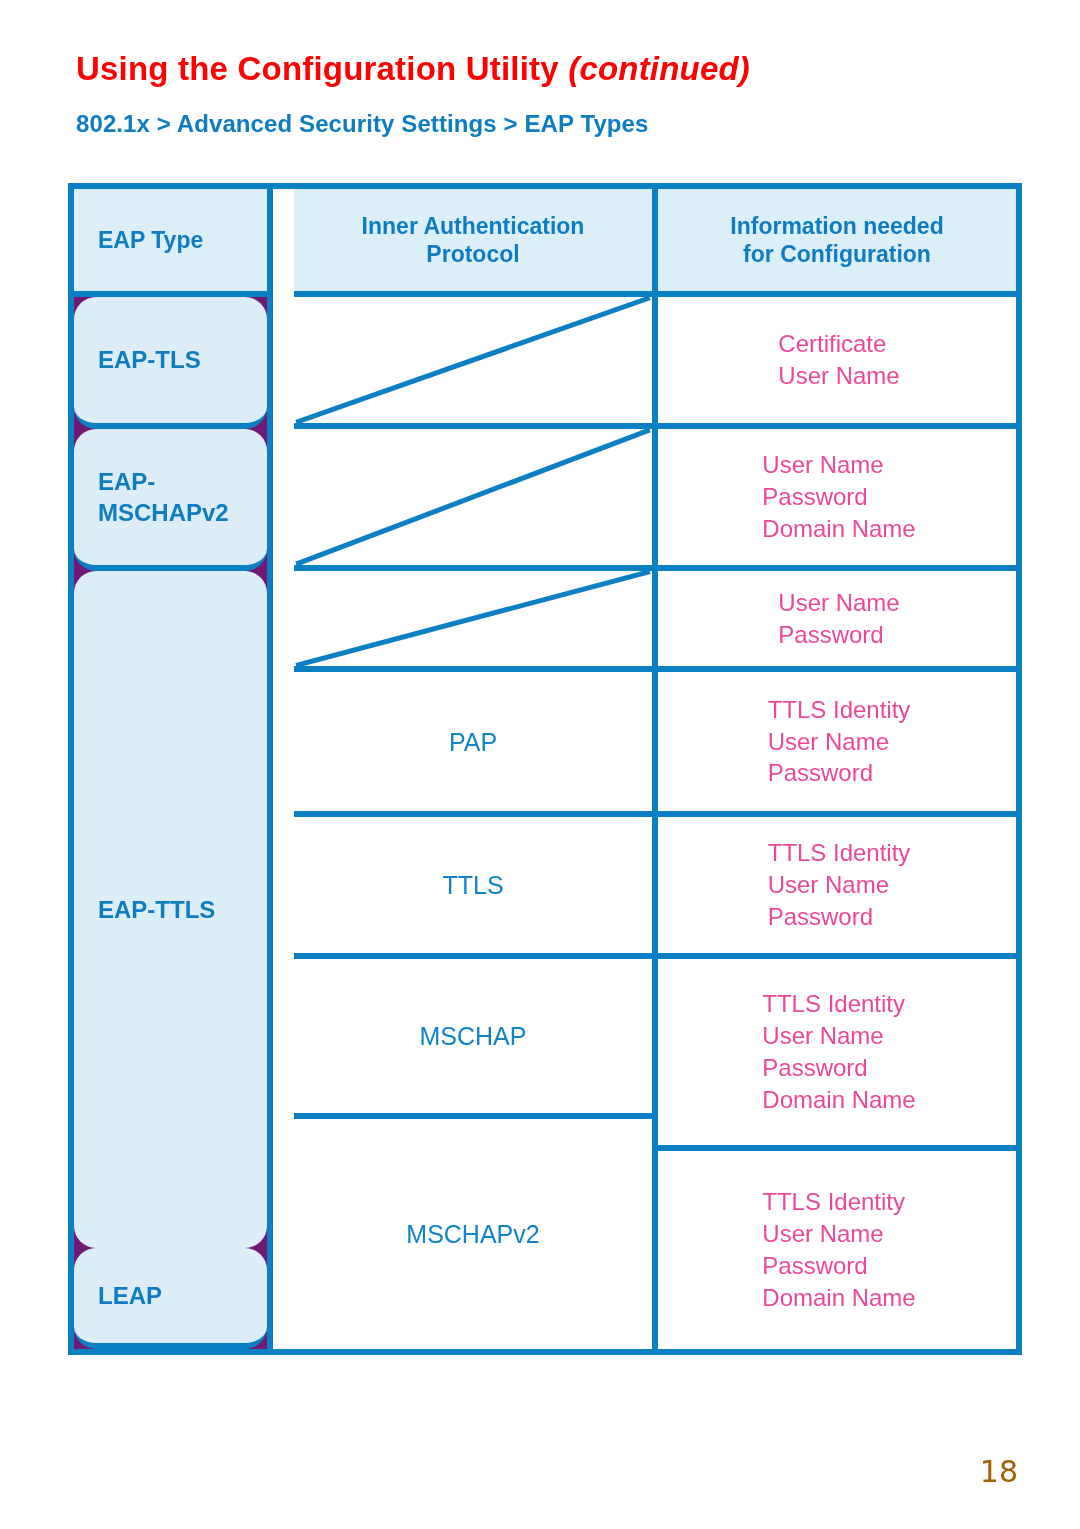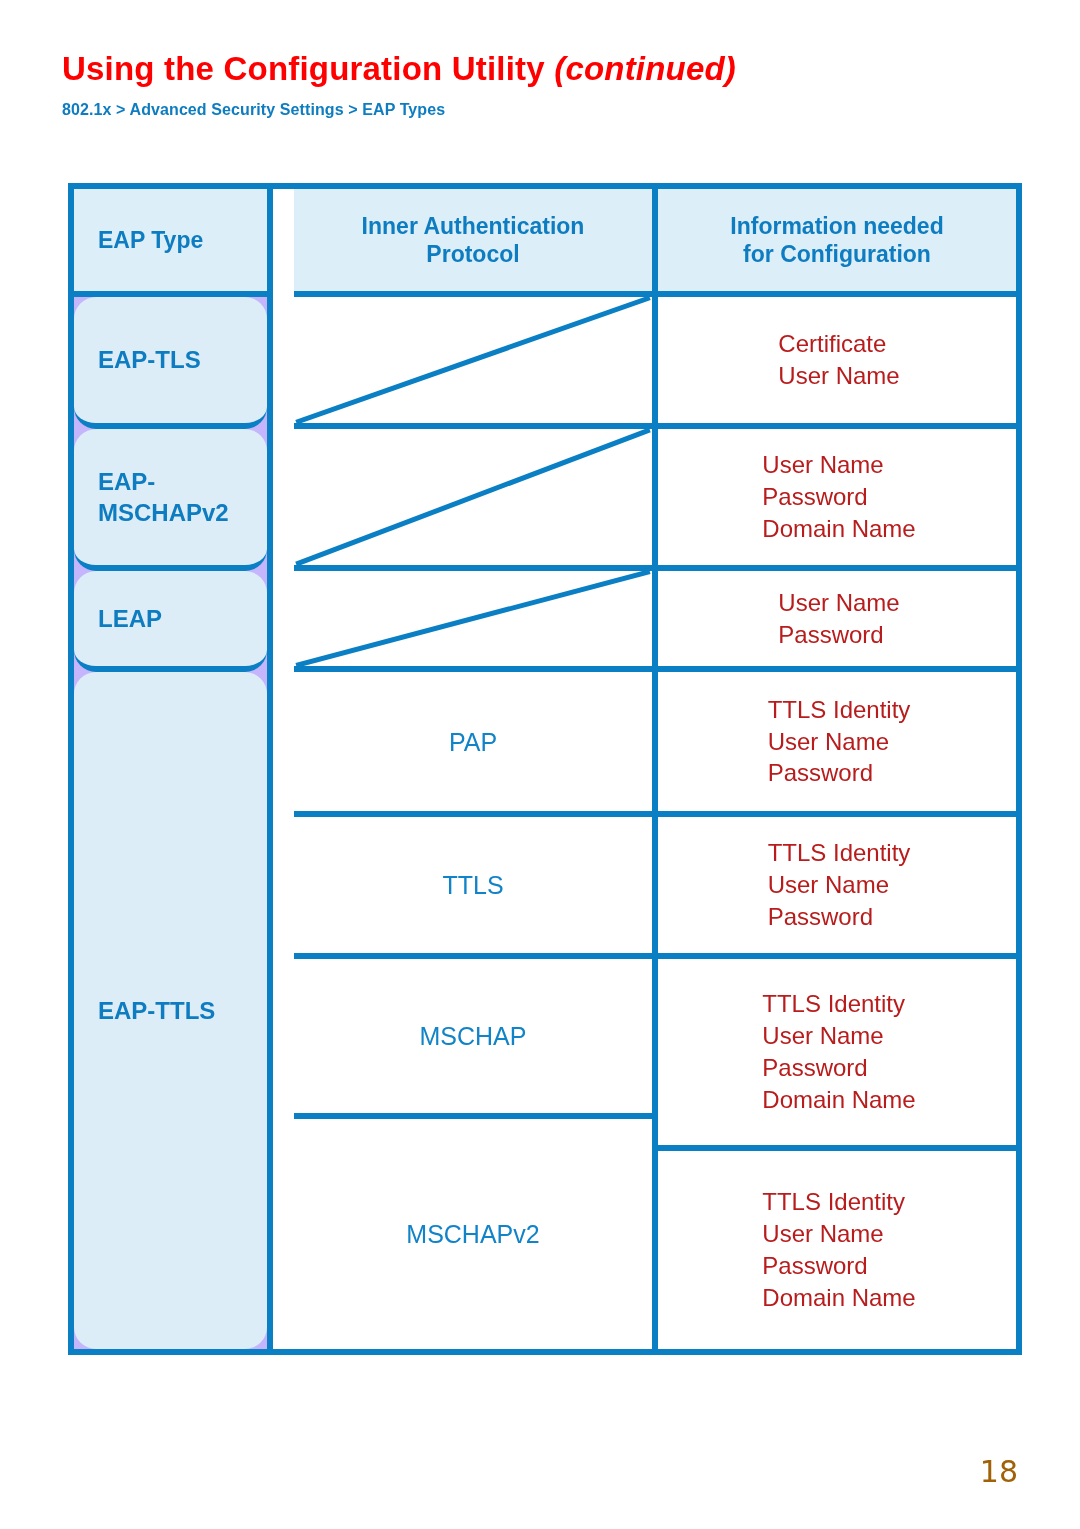--- a/index.html
+++ b/index.html
@@ -11,41 +11,41 @@
     width: 1080px;
     height: 1529px;
     position: relative;
     font-family: "Liberation Sans", sans-serif;
     overflow: hidden;
   }
 
   
   #page-header {
     position: absolute;
-    left: 62px;
+    left: 76px;
     top: 52px;
     width: 980px;
   }
   #doc-title {
     color: #ff0000;
     font-size: 33px;
     font-weight: bold;
     line-height: 1.05;
     white-space: nowrap;
     letter-spacing: 0.2px;
   }
   #doc-title .continued {
     font-style: italic;
     font-weight: bold;
   }
   #doc-subtitle {
     color: #0d7cc0;
-    font-size: 16px;
-    font-weight: bold;
-    margin-top: 14px;
+    font-size: 24px;
+    font-weight: bold;
+    margin-top: 23px;
     white-space: nowrap;
     letter-spacing: 0.1px;
   }
 
   
   #eap-table {
     position: absolute;
     left: 68px;
     top: 183px;
     width: 954px;
@@ -59,21 +59,21 @@
     grid-template-columns: 199px 385px 1fr;
     width: 100%;
     height: 100%;
     box-sizing: border-box;
   }
 
   
   .col-eap {
     display: flex;
     flex-direction: column;
-    background: #c4b5fd;
+    background: #701a75;
     border-right: 6px solid #0a7fc4;
     box-sizing: border-box;
   }
   .col-mid {
     display: flex;
     flex-direction: column;
     border-right: 6px solid #0a7fc4;
     box-sizing: border-box;
     margin-left: 21px;
   }
@@ -142,21 +142,21 @@
   .slash svg {
     position: absolute;
     inset: 0;
     width: 100%;
     height: 100%;
     display: block;
   }
 
   
   .info-list {
-    color: #b91c1c;
+    color: #ec4899;
     font-size: 24px;
     line-height: 1.33;
     text-align: left;
     font-weight: normal;
     padding-left: 4px;
   }
   .info-list div { white-space: nowrap; }
 
   
   #page-number {
@@ -187,26 +187,26 @@
         <span>EAP-TLS</span>
       </div>
 
       <div class="cell eap-label" style="height:142px">
         <div>
           <div>EAP-</div>
           <div>MSCHAPv2</div>
         </div>
       </div>
 
+      <div class="cell eap-label last" style="flex:1">
+        <span>EAP-TTLS</span>
+      </div>
+
       <div class="cell eap-label" style="height:101px">
         <span>LEAP</span>
-      </div>
-
-      <div class="cell eap-label last" style="flex:1">
-        <span>EAP-TTLS</span>
       </div>
     </div>
 
     <div class="col-mid">
       <div class="hcell" style="height:108px">
         <div>
           <div>Inner Authentication</div>
           <div>Protocol</div>
         </div>
       </div>

